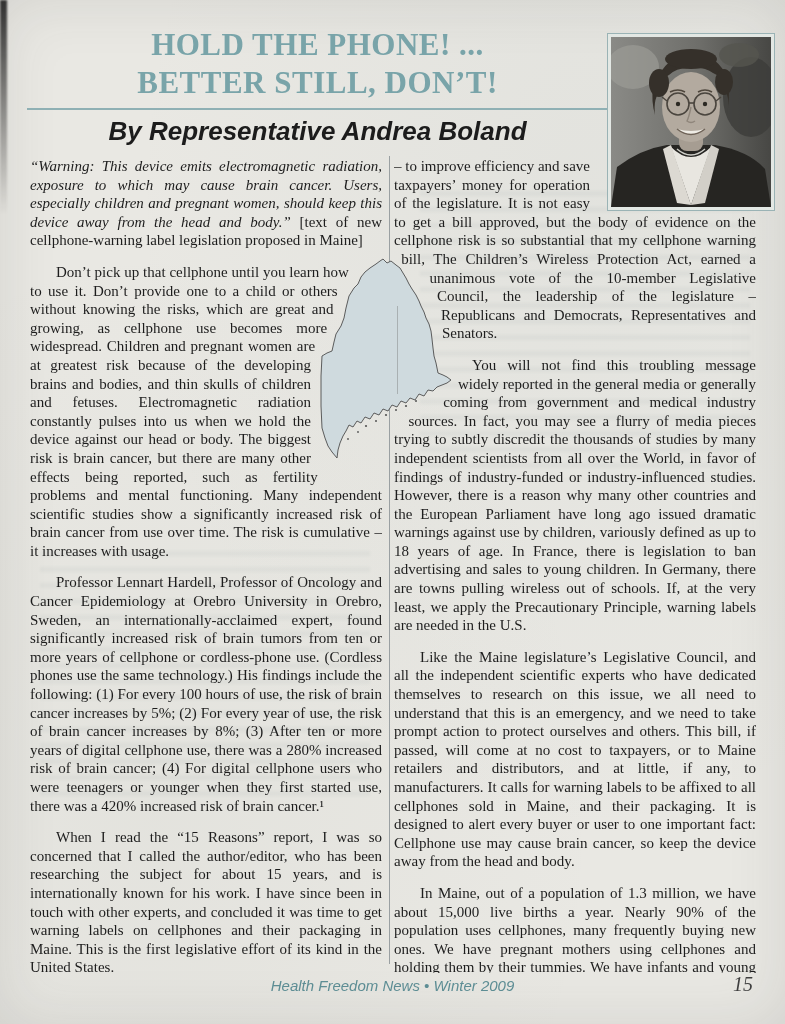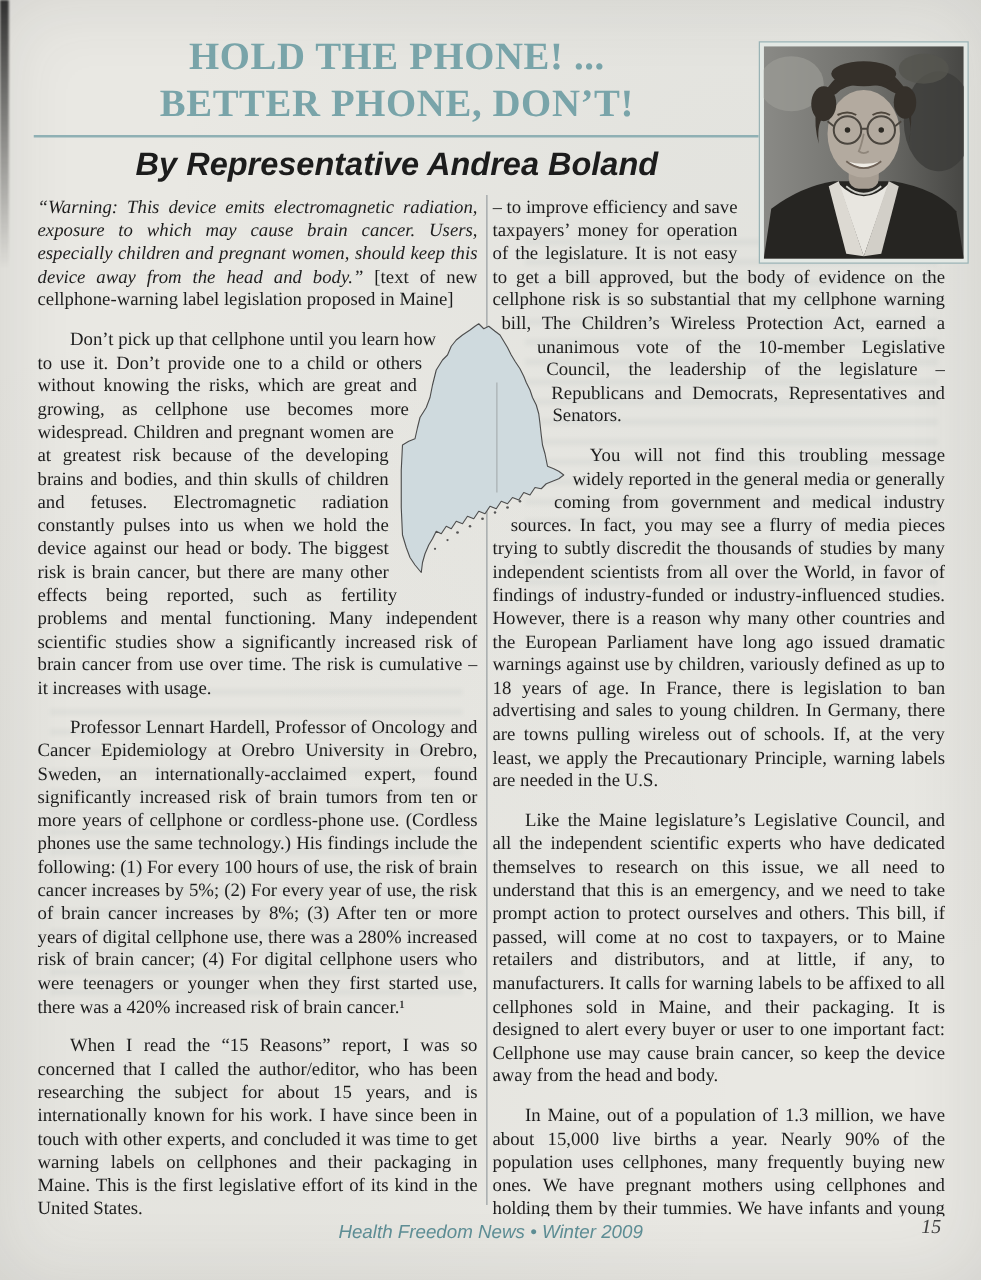--- a/index.html
+++ b/index.html
@@ -81,35 +81,35 @@
   
   .maine-map{position:absolute;left:318px;top:256px;width:134px;height:209px;z-index:3;}
   
   .footer-journal{
     position:absolute;left:0;top:977px;width:785px;text-align:center;
     font-family:"Liberation Sans", sans-serif;font-style:italic;
     font-size:15px;color:#5d8d94;
   }
   .page-number{
     position:absolute;right:32px;top:973px;
-    font-style:italic;font-size:16px;color:#3f3f3f;
+    font-style:italic;font-size:20px;color:#3f3f3f;
   }
 </style>
 </head>
 <body>
 
 <div class="page">
 
   <div class="scan-edge-left"></div>
   <div class="ghost" style="left:420px;top:180px;width:330px;height:300px;"></div>
   <div class="ghost" style="left:40px;top:540px;width:330px;height:260px;"></div>
 
   <div class="header">
     <h1 class="title"><span>HOLD THE PHONE! ...</span><br>
-    <span>BETTER PHONE, DON’T!</span></h1>
+    <span>BETTER STILL, DON’T!</span></h1>
   </div>
   <div class="title-rule"></div>
   <div class="byline">By Representative Andrea Boland</div>
 
   <div class="photo">
     <svg width="160" height="170" viewBox="0 0 160 170">
       <defs>
         <linearGradient id="bgG" x1="0" y1="0" x2="1" y2="0">
           <stop offset="0" stop-color="#8a8a86"></stop>
           <stop offset="0.55" stop-color="#6e6e6a"></stop>

